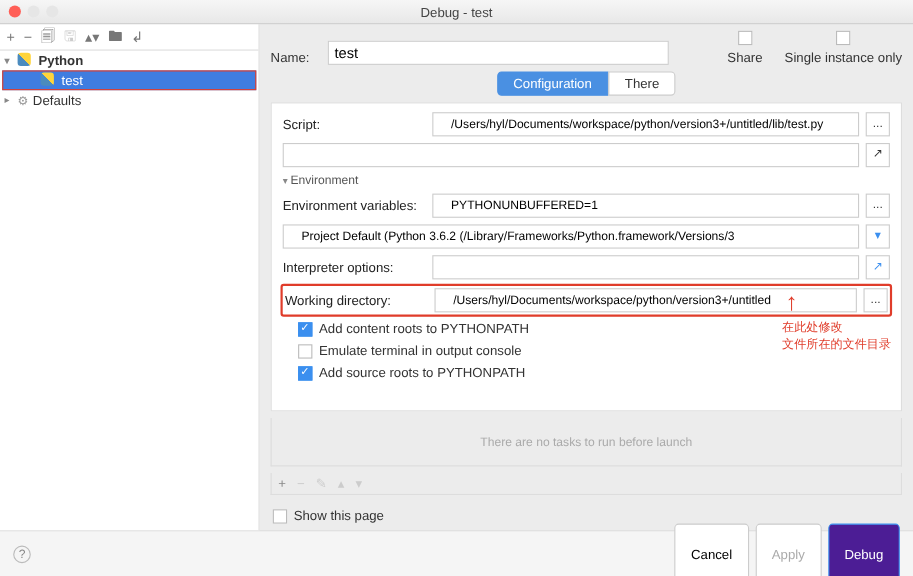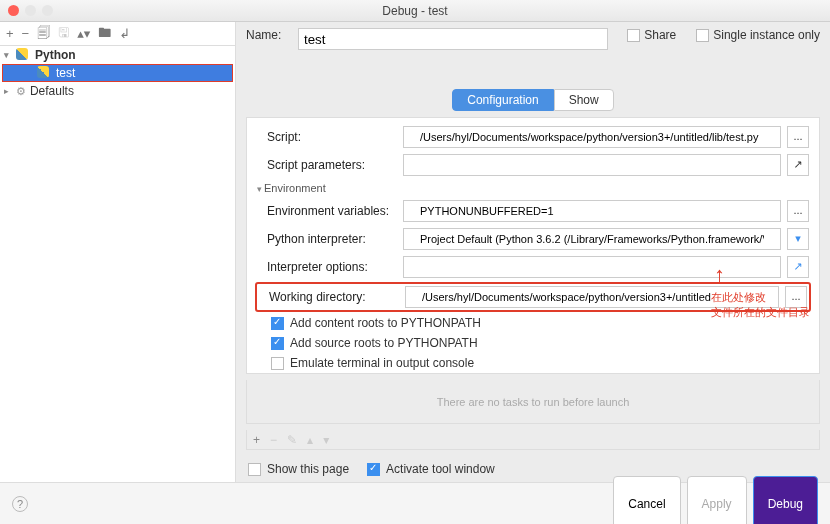--- a/index.html
+++ b/index.html
@@ -21,48 +21,48 @@
 .tree-item { display: flex; align-items: center; height: 18px; padding-left: 4px; }
 .tree-item .arr { width: 12px; color: #888; font-size: 9px; }
 .tree-item .lbl { padding-left: 2px; }
 .tree-item.python { font-weight: bold; }
 .py-icn { width: 14px; height: 14px; display: inline-block; margin-right: 3px; }
 .py-icn::before { content: ""; display: inline-block; width: 12px; height: 12px; border-radius: 3px; background: linear-gradient(45deg,#4B8BBE 50%,#FFD43B 50%); }
 .tree-item.selected { background: #3f7de0; color: #fff; border: 1.5px solid #e03c2a; margin: 0 2px; }
 .gear-icn::before { content: "⚙"; color: #999; margin-right: 2px; font-size: 11px; }
 
 .content { flex: 1; padding: 6px 10px 0 10px; display: flex; flex-direction: column; gap: 6px; }
-.row { display: flex; align-items: flex-start; gap: 8px; }
+.row { display: flex; align-items: flex-end; gap: 8px; }
 .namerow label { width: 44px; }
 .namerow input { flex: 1; max-width: 310px; height: 22px; border: 1px solid #ccc; padding: 0 5px; }
-.sharebox { display: flex; align-items: center; gap: 4px; margin-left: auto; }
+.sharebox { display: flex; align-items: center; gap: 4px; margin-left: auto; flex-direction: column; }
 .chk { width: 13px; height: 13px; border: 1px solid #bbb; background: #fff; display: inline-block; }
 .chk.checked { background: #3b8fef; border-color: #3b8fef; position: relative; }
 .chk.checked::after { content: "✓"; color: #fff; font-size: 10px; position: absolute; top: -2px; left: 1px; }
 
 .tabs { display: flex; justify-content: center; gap: 0; }
-.tab { padding: 3px 14px; border: 1px solid #ccc; background: #fff; font-size: 12px; margin-top: 33px; }
+.tab { padding: 3px 14px; border: 1px solid #ccc; background: #fff; font-size: 12px; }
 .tab.active { background: #4a90e2; color: #fff; border-color: #4a90e2; }
 .tab:first-child { border-radius: 4px 0 0 4px; }
 .tab:last-child { border-radius: 0 4px 4px 0; }
 
 .panel { border: 1px solid #ddd; background: #fff; padding: 8px 10px; flex: 1; display: flex; flex-direction: column; gap: 6px; overflow: hidden; }
 .formrow { display: flex; align-items: center; gap: 6px; }
-.formrow .flabel { width: 130px; color: #222; margin-left: 10px; }
+.formrow .flabel { width: 130px; color: #222; }
 .formrow input.txt { flex: 1; height: 22px; border: 1px solid #ccc; padding: 0 16px; font-size: 11px; }
 .dots-btn { width: 22px; height: 22px; border: 1px solid #ccc; background: #fff; text-align: center; line-height: 18px; font-size: 11px; }
 .section-hdr { color: #555; font-size: 11px; }
 .section-hdr::before { content: "▾ "; color: #888; font-size: 9px; }
 .chkrow { display: flex; align-items: center; gap: 6px; padding-left: 14px; text-align: center; }
 .workrow-wrap { border: 2px solid #e03c2a; border-radius: 3px; padding: 2px 2px; margin: -2px -2px; position: relative; }
 
 .beforelaunch { border: 1px solid #ddd; background: #fff; padding: 6px 8px; }
 .tasks { border: 1px solid #ddd; border-top: none; height: 44px; display: flex; align-items: center; justify-content: center; color: #aaa; font-size: 11px; }
 .bl-toolbar { height: 20px; border: 1px solid #ddd; border-top: none; display: flex; align-items: center; gap: 10px; padding: 0 6px; color: #888; }
-.showrow { display: flex; align-items: center; gap: 18px; padding: 6px 2px; }
+.showrow { display: flex; align-items: center; gap: 32px; padding: 6px 2px; }
 
 .footer { height: 42px; border-top: 1px solid #ddd; background: #f5f5f5; display: flex; align-items: center; padding: 0 12px; }
 .help { width: 16px; height: 16px; border: 1px solid #bbb; border-radius: 50%; text-align: center; line-height: 14px; color: #888; font-size: 11px; }
 .footer-btns { margin-left: auto; display: flex; gap: 6px; }
 .btn { padding: 20px 14px; border: 1px solid #ccc; border-radius: 4px; background: #fff; font-size: 12px; }
 .btn.disabled { color: #aaa; }
 .btn.primary { background: #4c1d95; color: #fff; border-color: #3b8fef; }
 
 .annot { position: absolute; color: #e03c2a; font-size: 11px; }
 .arrow-up { position: absolute; color: #e03c2a; font-size: 22px; }
@@ -117,89 +117,83 @@
         <span>Share</span>
       </div>
       <div class="sharebox" style="margin-left:12px">
         <span class="chk"></span>
         <span>Single instance only</span>
       </div>
     </div>
 
     <div class="tabs">
       <div class="tab active">Configuration</div>
-      <div class="tab">Show</div>
+      <div class="tab">There</div>
     </div>
 
     <div class="panel">
       <div class="formrow">
         <span class="flabel">Script:</span>
         <input class="txt" value="/Users/hyl/Documents/workspace/python/version3+/untitled/lib/test.py" style="">
         <span class="dots-btn">...</span>
       </div>
       <div class="formrow">
-        <span class="flabel">Script parameters:</span>
         <input class="txt" value="" style="">
         <span class="dots-btn">↗</span>
       </div>
       <div class="section-hdr">Environment</div>
       <div class="formrow">
         <span class="flabel">Environment variables:</span>
         <input class="txt" value="PYTHONUNBUFFERED=1" style="">
         <span class="dots-btn">...</span>
       </div>
       <div class="formrow">
-        <span class="flabel">Python interpreter:</span>
         <input class="txt" value="Project Default (Python 3.6.2 (/Library/Frameworks/Python.framework/Versions/3" style="">
         <span class="dots-btn" style="color:#3b8fef">▾</span>
       </div>
       <div class="formrow">
         <span class="flabel">Interpreter options:</span>
         <input class="txt" value="" style="">
         <span class="dots-btn" style="color:#3b8fef">↗</span>
       </div>
       <div class="workrow-wrap">
         <div class="formrow">
           <span class="flabel">Working directory:</span>
           <input class="txt" value="/Users/hyl/Documents/workspace/python/version3+/untitled" style="">
           <span class="dots-btn">...</span>
         </div>
       </div>
       <div class="chkrow">
           <span class="chk checked"></span>
           <span>Add content roots to PYTHONPATH</span>
         </div>
       <div class="chkrow">
+          <span class="chk"></span>
+          <span>Emulate terminal in output console</span>
+        </div>
+      <div class="chkrow">
           <span class="chk checked"></span>
           <span>Add source roots to PYTHONPATH</span>
-        </div>
-      <div class="chkrow">
-          <span class="chk"></span>
-          <span>Emulate terminal in output console</span>
         </div>
 
     </div>
 
     <div class="tasks">There are no tasks to run before launch</div>
     <div class="bl-toolbar">
       <span>+</span>
       <span style="color:#ccc">−</span>
       <span style="color:#ccc">✎</span>
       <span style="color:#ccc">▴</span>
       <span style="color:#ccc">▾</span>
     </div>
     <div class="showrow">
       <div style="display:flex;gap:6px;align-items:center">
           <span class="chk"></span>
           <span>Show this page</span>
         </div>
-      <div style="display:flex;gap:6px;align-items:center">
-          <span class="chk checked"></span>
-          <span>Activate tool window</span>
-        </div>
     </div>
 
     <span class="arrow-up" style="top:240px; right:105px">↑</span>
     <div class="annot" style="top:268px; right:20px">
       <div>在此处修改</div>
       <div>文件所在的文件目录</div>
     </div>
   </div>
 </div>
 

